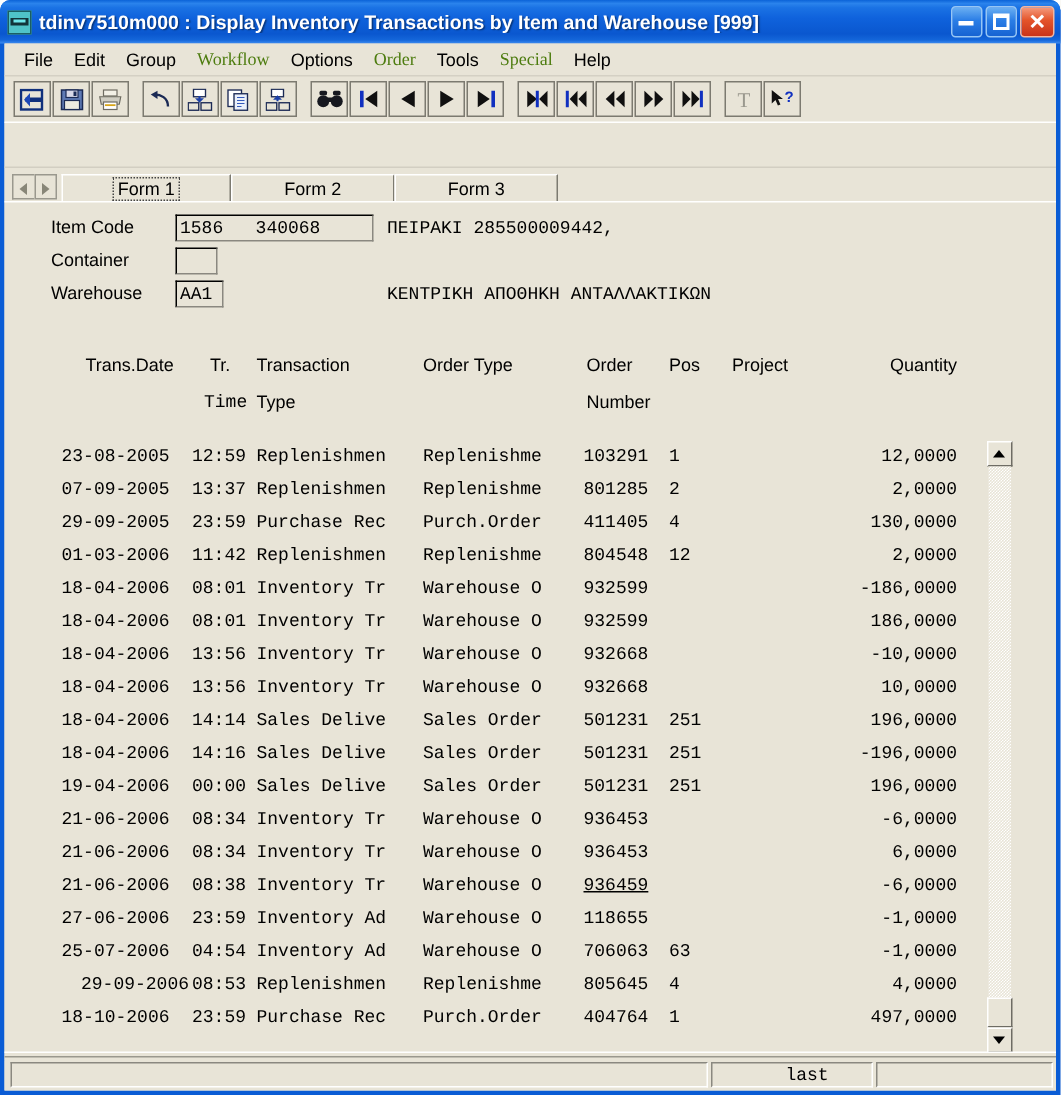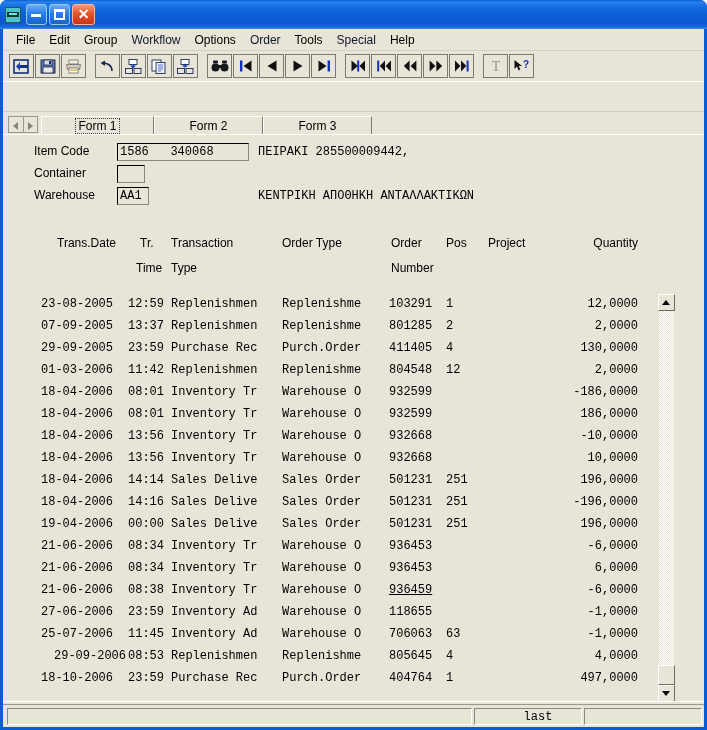--- a/index.html
+++ b/index.html
@@ -130,21 +130,21 @@
     padding-left: 6px;
     box-sizing: border-box;
   }
   .menuitem {
     font-size: 12px;
     color: #000000;
     padding: 1px 7px;
     white-space: nowrap;
     cursor: default;
   }
-  .menuitem.disabled { color: #0f172a; }
+  .menuitem.disabled { color: #4d7c0f; font-family: Liberation Serif, serif; }
 
   
   .toolbar {
     position: absolute;
     left: 0; top: 21px;
     width: 701px; height: 31px;
     background: #e8e4d7;
     border-top: 1px solid #d4d0c4;
     box-sizing: border-box;
     display: flex;
@@ -396,20 +396,21 @@
     background: #9a988e;
   }
 </style>
 </head>
 <body>
 
 <div class="window">
 
   <div class="titlebar">
     <div class="title-icon"></div>
+    <div class="title-text">tdinv7510m000 : Display Inventory Transactions by Item and Warehouse [999]</div>
     <div class="title-buttons">
       <div class="tbtn min">
           <span class="g"></span>
         </div>
       <div class="tbtn max">
           <span class="g"></span>
         </div>
       <div class="tbtn close">
           <span class="g">✕</span>
         </div>
@@ -615,21 +616,21 @@
 
       <div class="fieldrow" style="left:0; top:106px; width:701px;">
         <div class="fieldlabel" style="left:31px; top:1px;">Warehouse</div>
         <div class="fieldbox" style="left:114px; top:0px; width:32px; height:18px;">AA1</div>
         <div class="fielddesc" style="left:255px; top:2px;">ΚΕΝΤΡΙΚΗ ΑΠΟΘΗΚΗ ΑΝΤΑΛΛΑΚΤΙΚΩΝ</div>
       </div>
 
       <div class="colheaders">
         <div class="colhead" style="left:54px;  top:155px;">Trans.Date</div>
         <div class="colhead" style="left:137px; top:155px;">Tr.</div>
-        <div class="colhead" style="left:133px; top:180px;">Time</div>
+        <div class="colhead" style="left:133px; top:180px;font-family:Liberation Mono, monospace;">Time</div>
         <div class="colhead" style="left:168px; top:155px;">Transaction</div>
         <div class="colhead" style="left:168px; top:180px;">Type</div>
         <div class="colhead" style="left:279px; top:155px;">Order Type</div>
         <div class="colhead" style="left:388px; top:155px;">Order</div>
         <div class="colhead" style="left:388px; top:180px;">Number</div>
         <div class="colhead" style="left:443px; top:155px;">Pos</div>
         <div class="colhead" style="left:485px; top:155px;">Project</div>
         <div class="colhead r" style="left:530px; top:155px; width:105px;">Quantity</div>
       </div>
 
@@ -795,21 +796,21 @@
           <span class="cell" style="left:168px;">Inventory Ad</span>
           <span class="cell" style="left:279px;">Warehouse O</span>
           <span class="cell" style="left:386px;">118655</span>
           <span class="cell" style="left:443px;"></span>
           <span class="cell" style="left:485px;"></span>
           <span class="cell r" style="left:530px; width:105px;">-1,0000</span>
         </div>
 
         <div class="row" style="top:330px;">
           <span class="cell" style="left:38px;">25-07-2006</span>
-          <span class="cell" style="left:125px;">11:45</span>
+          <span class="cell" style="left:125px;">04:54</span>
           <span class="cell" style="left:168px;">Inventory Ad</span>
           <span class="cell" style="left:279px;">Warehouse O</span>
           <span class="cell" style="left:386px;">706063</span>
           <span class="cell" style="left:443px;">63</span>
           <span class="cell" style="left:485px;"></span>
           <span class="cell r" style="left:530px; width:105px;">-1,0000</span>
         </div>
 
         <div class="row" style="top:352px;">
           <span class="cell" style="left:51px;">29-09-2006</span>

